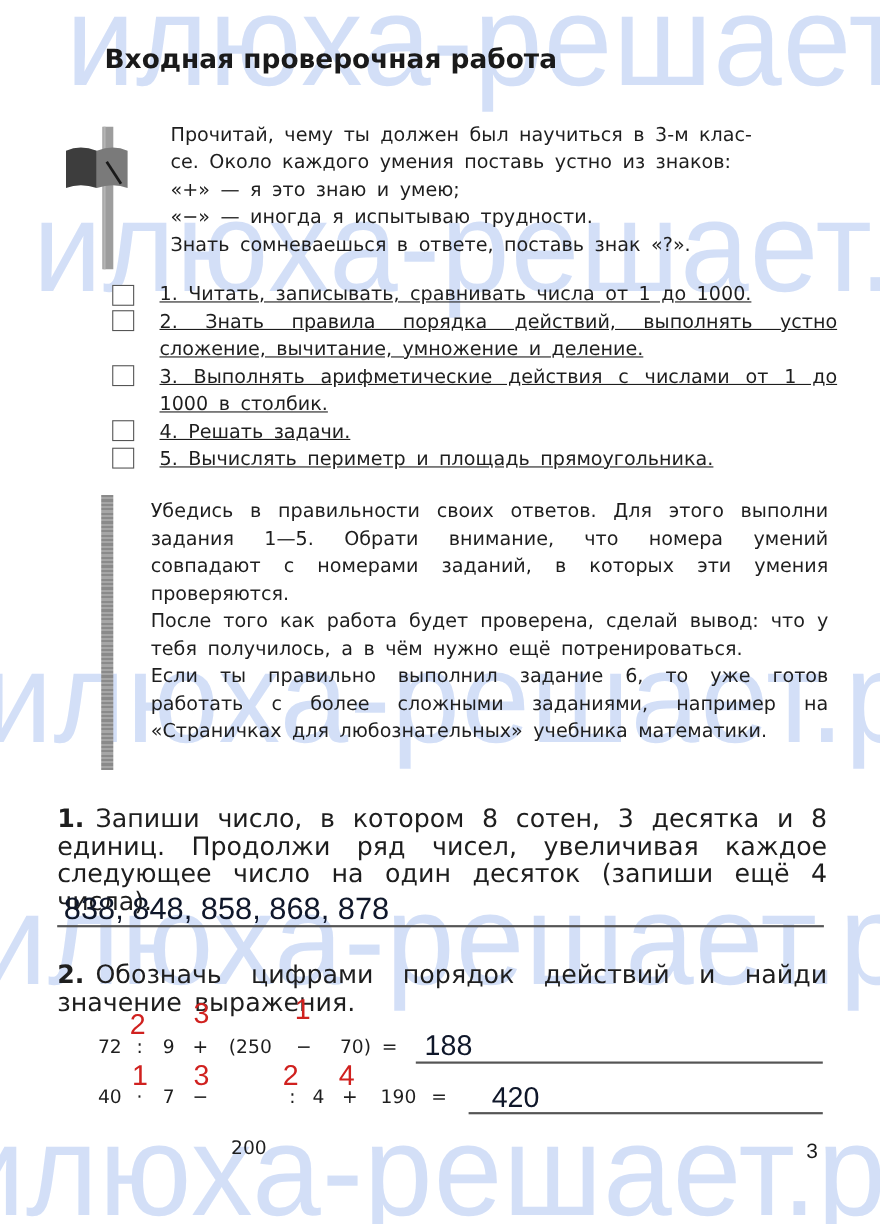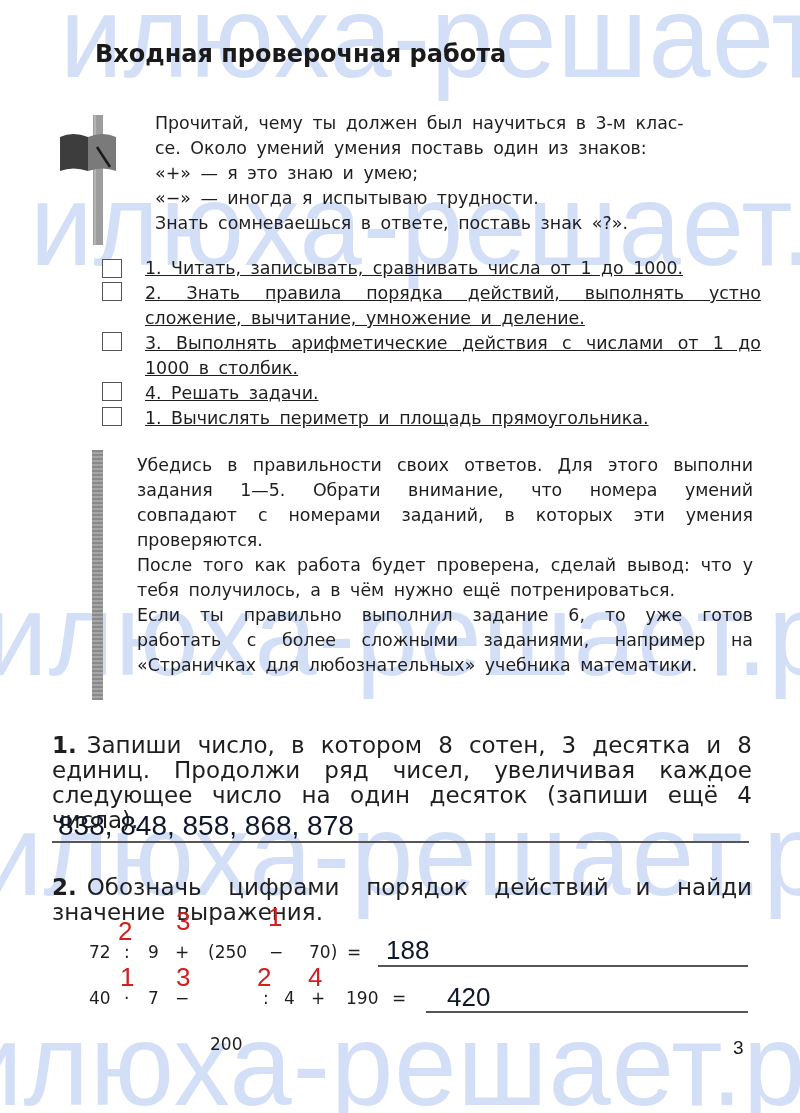--- a/index.html
+++ b/index.html
@@ -63,21 +63,21 @@
     <rect x="35" y="0" width="10" height="130" fill="#9d9d9d"></rect>
     <rect x="36" y="0" width="2" height="130" fill="#b5b5b5"></rect>
     <path d="M2 22 Q15 16 30 22 L30 56 Q15 51 2 56 Z" fill="#3d3d3d"></path>
     <path d="M30 22 Q45 16 58 22 L58 56 Q45 51 30 56 Z" fill="#7a7a7a"></path>
     <line x1="39" y1="32" x2="52" y2="52" stroke="#1a1a1a" stroke-width="2.5"></line>
   </svg>
 </div>
 
 <div class="layer intro para">
   <div>Прочитай, чему ты должен был научиться в 3-м клас-</div>
-  <div>се. Около умений умения поставь один из знаков:</div>
+  <div>се. Около каждого умения поставь устно из знаков:</div>
   <div>«+» — я это знаю и умею;</div>
   <div>«−» — иногда я испытываю трудности.</div>
   <div>Знать сомневаешься в ответе, поставь знак «?».</div>
 </div>
 
 <div class="layer skills">
   <div class="skill-row" style="width:616px;">
     <span class="cb" style="top:3px;"></span>
     <span class="para">1. Читать, записывать, сравнивать числа от 1 до 1000.</span>
   </div>
@@ -88,21 +88,21 @@
   <div class="skill-row para" style="width:616px;">
     <span class="cb" style="top:1px;"></span>
     <span>3. Выполнять арифметические действия с числами от 1 до 1000 в столбик.</span>
   </div>
   <div class="skill-row para" style="width:616px;">
     <span class="cb" style="top:1px;"></span>
     <span>4. Решать задачи.</span>
   </div>
   <div class="skill-row para" style="width:616px;">
     <span class="cb" style="top:1px;"></span>
-    <span>1. Вычислять периметр и площадь прямоугольника.</span>
+    <span>5. Вычислять периметр и площадь прямоугольника.</span>
   </div>
 </div>
 
 <div class="layer note-bar"></div>
 <div class="layer note para">
   <div>Убедись в правильности своих ответов. Для этого выполни задания 1—5. Обрати внимание, что номера умений совпадают с номерами заданий, в которых эти умения проверяются.</div>
   <div>После того как работа будет проверена, сделай вывод: что у тебя получилось, а в чём нужно ещё потренироваться.</div>
   <div>Если ты правильно выполнил задание 6, то уже готов работать с более сложными заданиями, например на «Страничках для любознательных» учебника математики.</div>
 </div>
 

